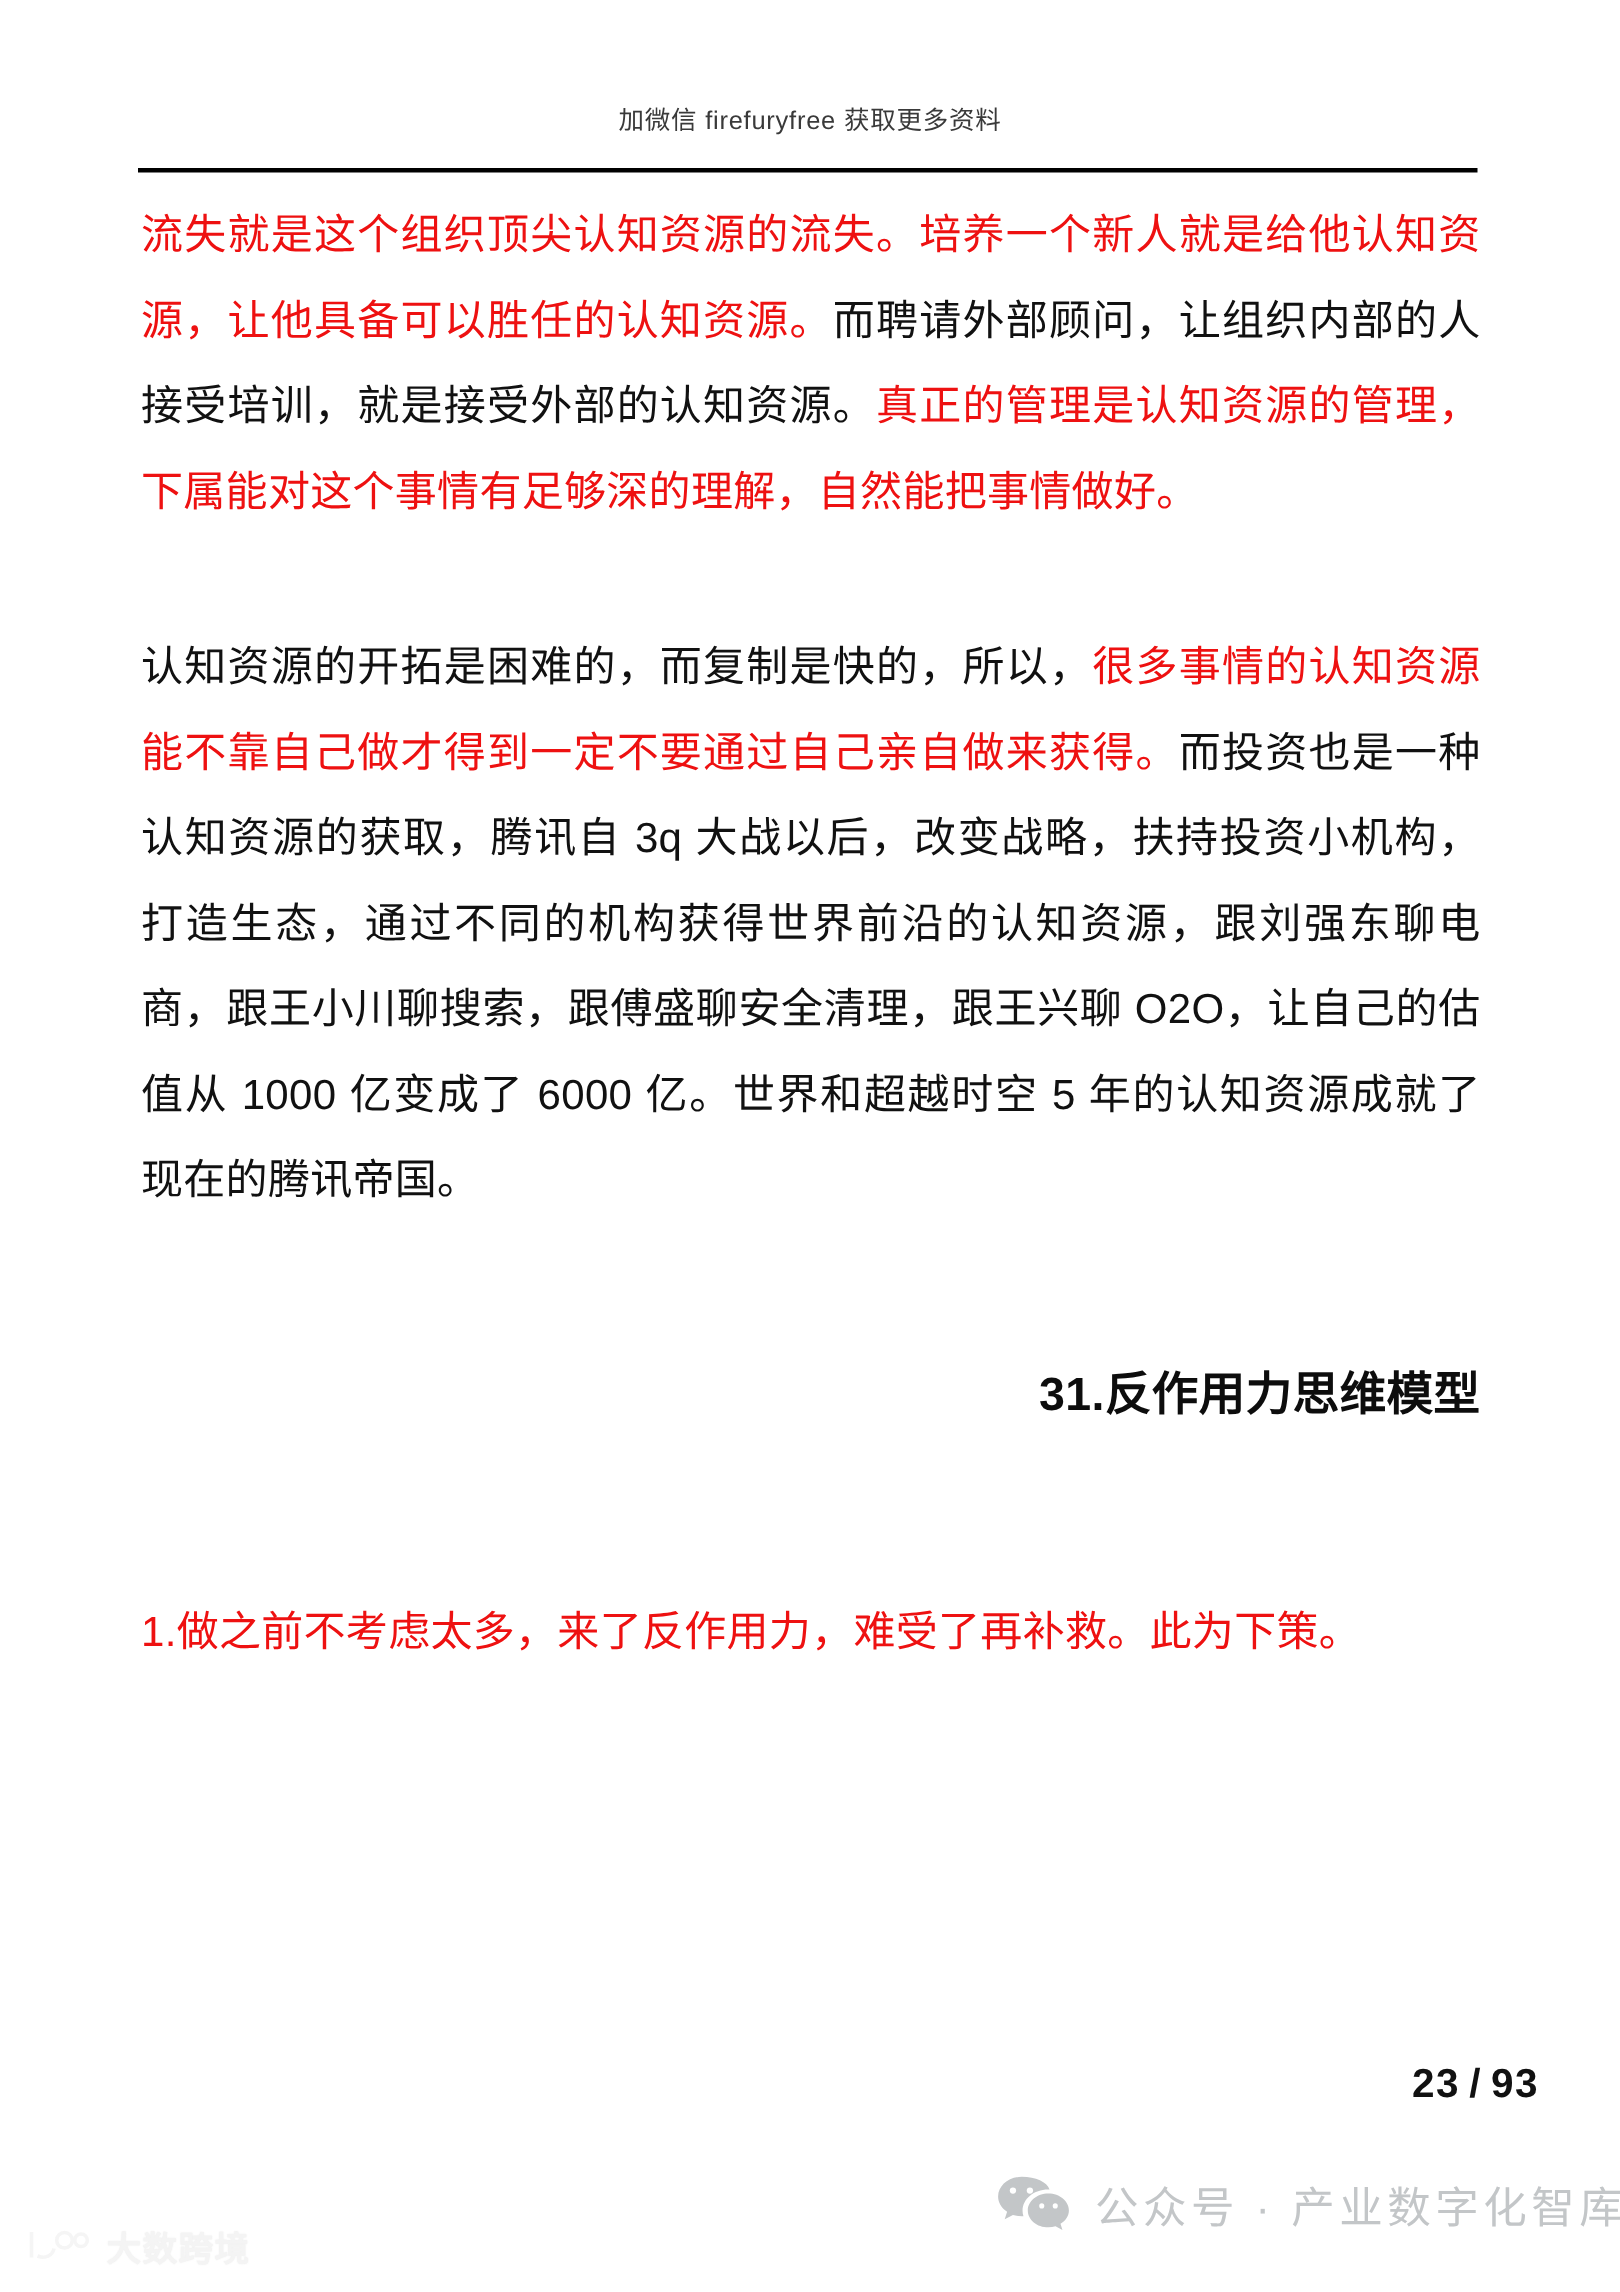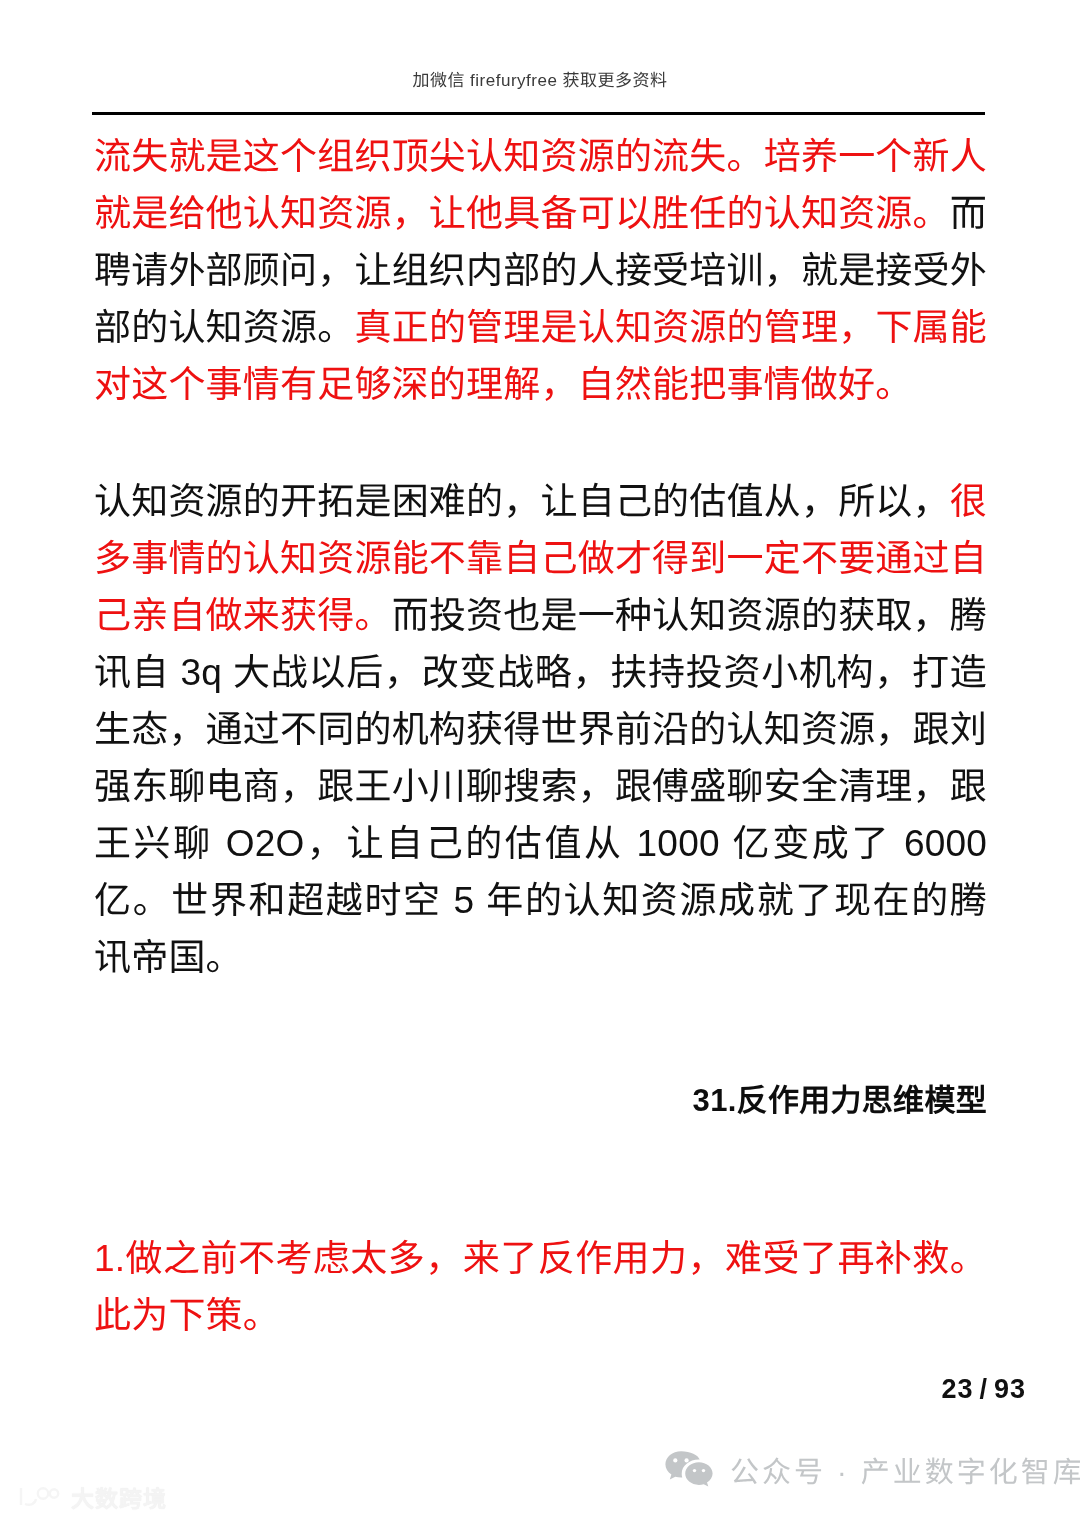--- a/index.html
+++ b/index.html
@@ -51,21 +51,21 @@
   
   .content {
     position: absolute;
     top: 128px;
     left: 94px;
     width: 893px;
   }
 
   p.para {
     margin: 0 0 0 0;
-    font-size: 37px;
+    font-size: 28px;
     line-height: 57px;
     text-align: justify;
     text-justify: inter-ideograph;
     letter-spacing: 0.2px;
     color: #111111;
     font-weight: 400;
   }
 
   .gap-lg { height: 60px; }
   .gap-xl { height: 92px; }
@@ -149,21 +149,21 @@
 
   <div class="content">
 
     <p class="para">
       <span class="red">流失就是这个组织顶尖认知资源的流失。培养一个新人就是给他认知资源，让他具备可以胜任的认知资源。</span><span>而聘请外部顾问，让组织内部的人接受培训，就是接受外部的认知资源。</span><span class="red">真正的管理是认知资源的管理，下属能对这个事情有足够深的理解，自然能把事情做好。</span>
     </p>
 
     <div class="gap-lg"></div>
 
     <p class="para">
-      <span>认知资源的开拓是困难的，让自己的估值从，所以，</span><span class="red">很多事情的认知资源能不靠自己做才得到一定不要通过自己亲自做来获得。</span><span>而投资也是一种认知资源的获取，腾讯自 3q 大战以后，改变战略，扶持投资小机构，打造生态，通过不同的机构获得世界前沿的认知资源，跟刘强东聊电商，跟王小川聊搜索，跟傅盛聊安全清理，跟王兴聊 O2O，让自己的估值从 1000 亿变成了 6000 亿。世界和超越时空 5 年的认知资源成就了现在的腾讯帝国。</span>
+      <span>认知资源的开拓是困难的，而复制是快的，所以，</span><span class="red">很多事情的认知资源能不靠自己做才得到一定不要通过自己亲自做来获得。</span><span>而投资也是一种认知资源的获取，腾讯自 3q 大战以后，改变战略，扶持投资小机构，打造生态，通过不同的机构获得世界前沿的认知资源，跟刘强东聊电商，跟王小川聊搜索，跟傅盛聊安全清理，跟王兴聊 O2O，让自己的估值从 1000 亿变成了 6000 亿。世界和超越时空 5 年的认知资源成就了现在的腾讯帝国。</span>
     </p>
 
     <div class="gap-xl"></div>
 
     <h2 class="section-heading">31.反作用力思维模型</h2>
 
     <div class="gap-md"></div>
 
 
     <div class="gap-lg"></div>

